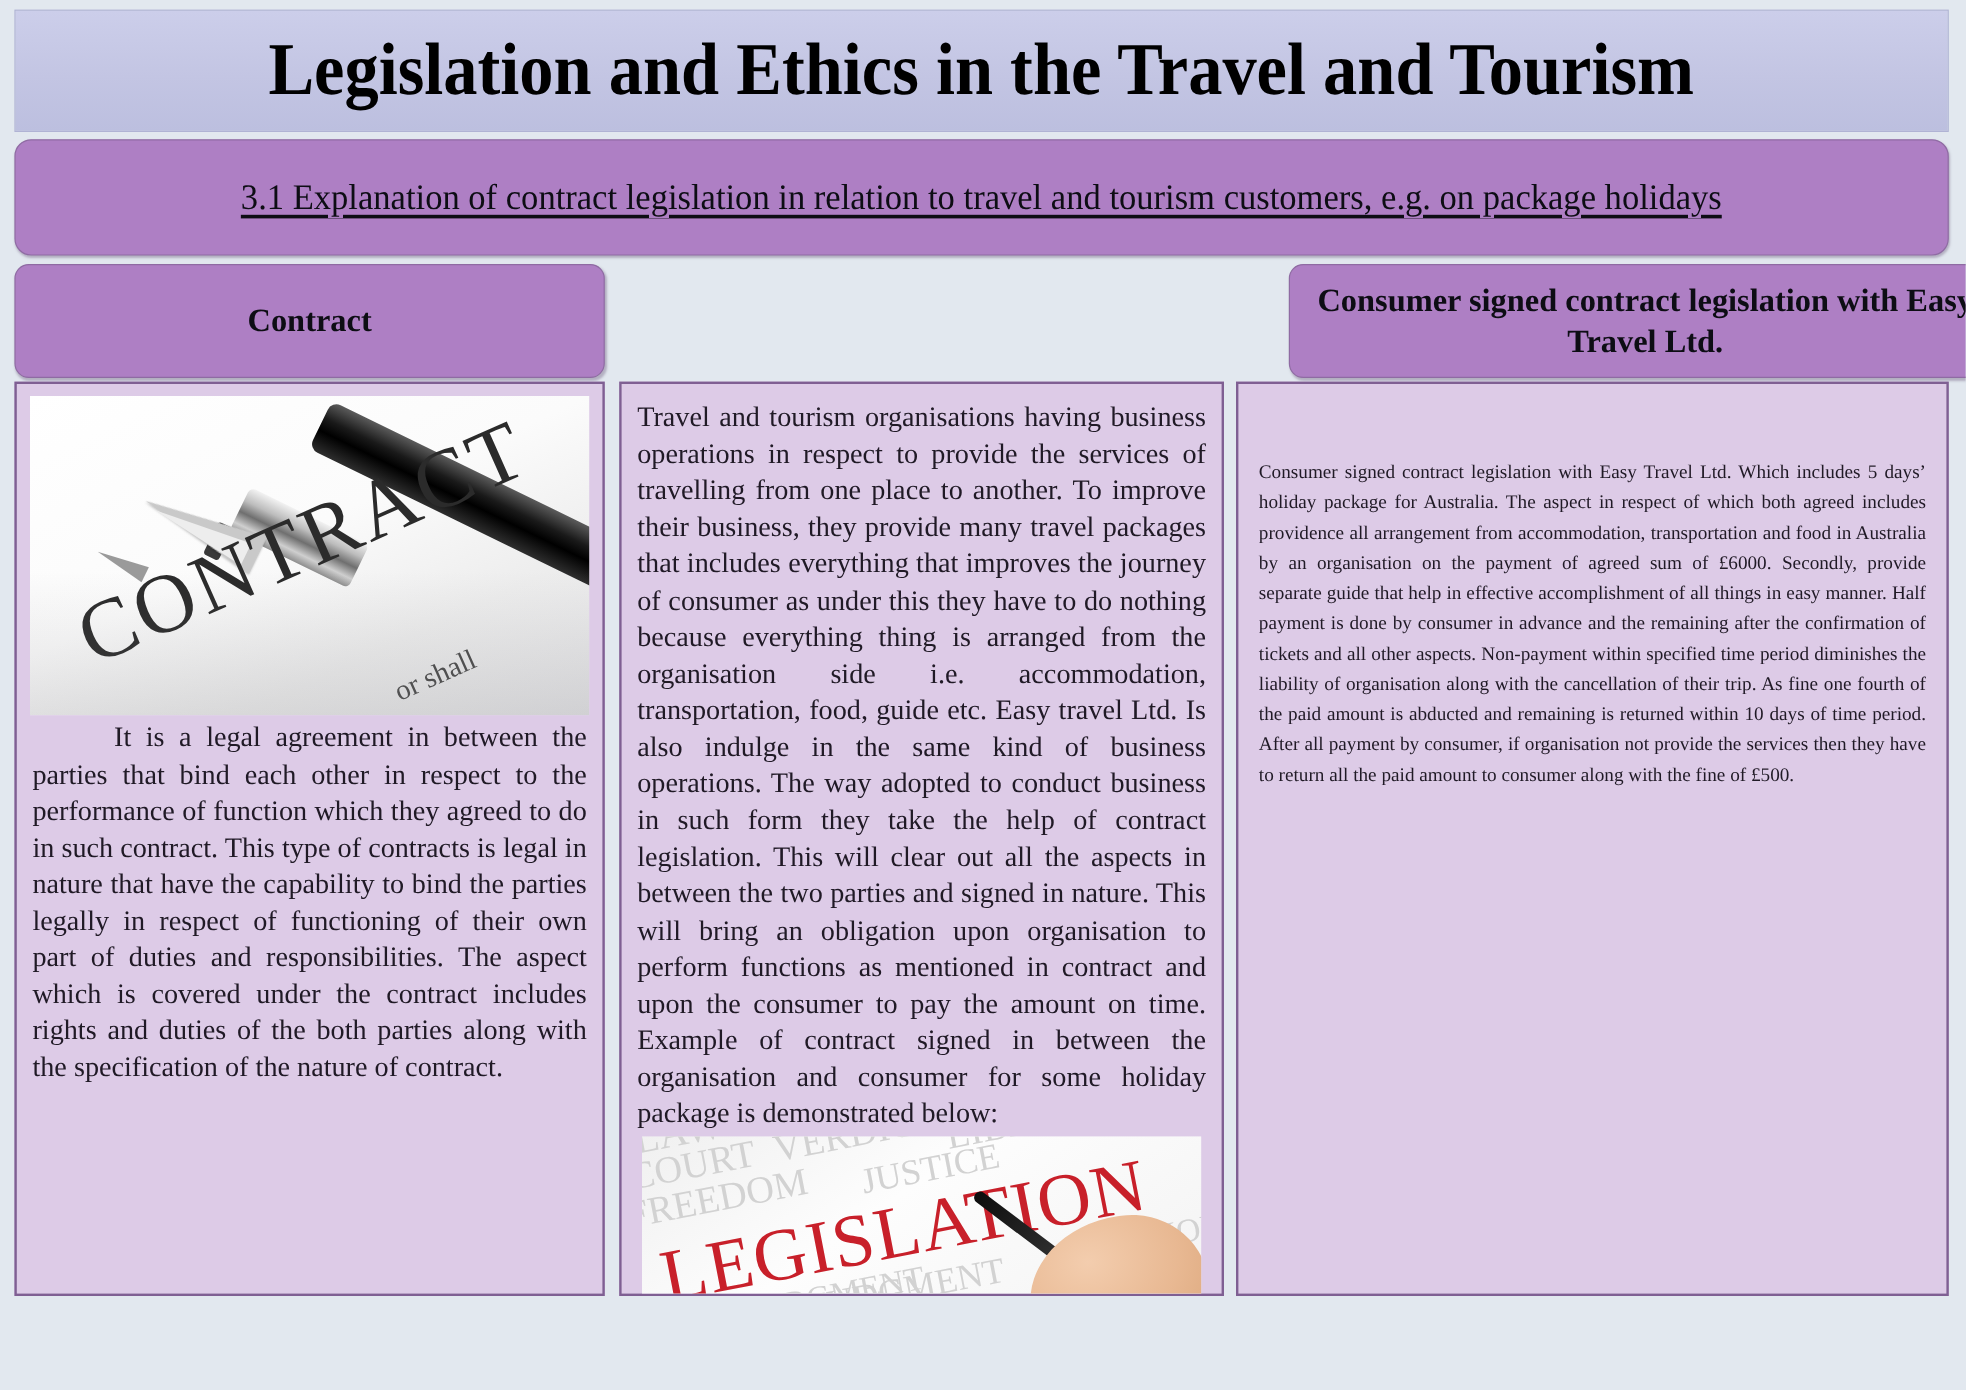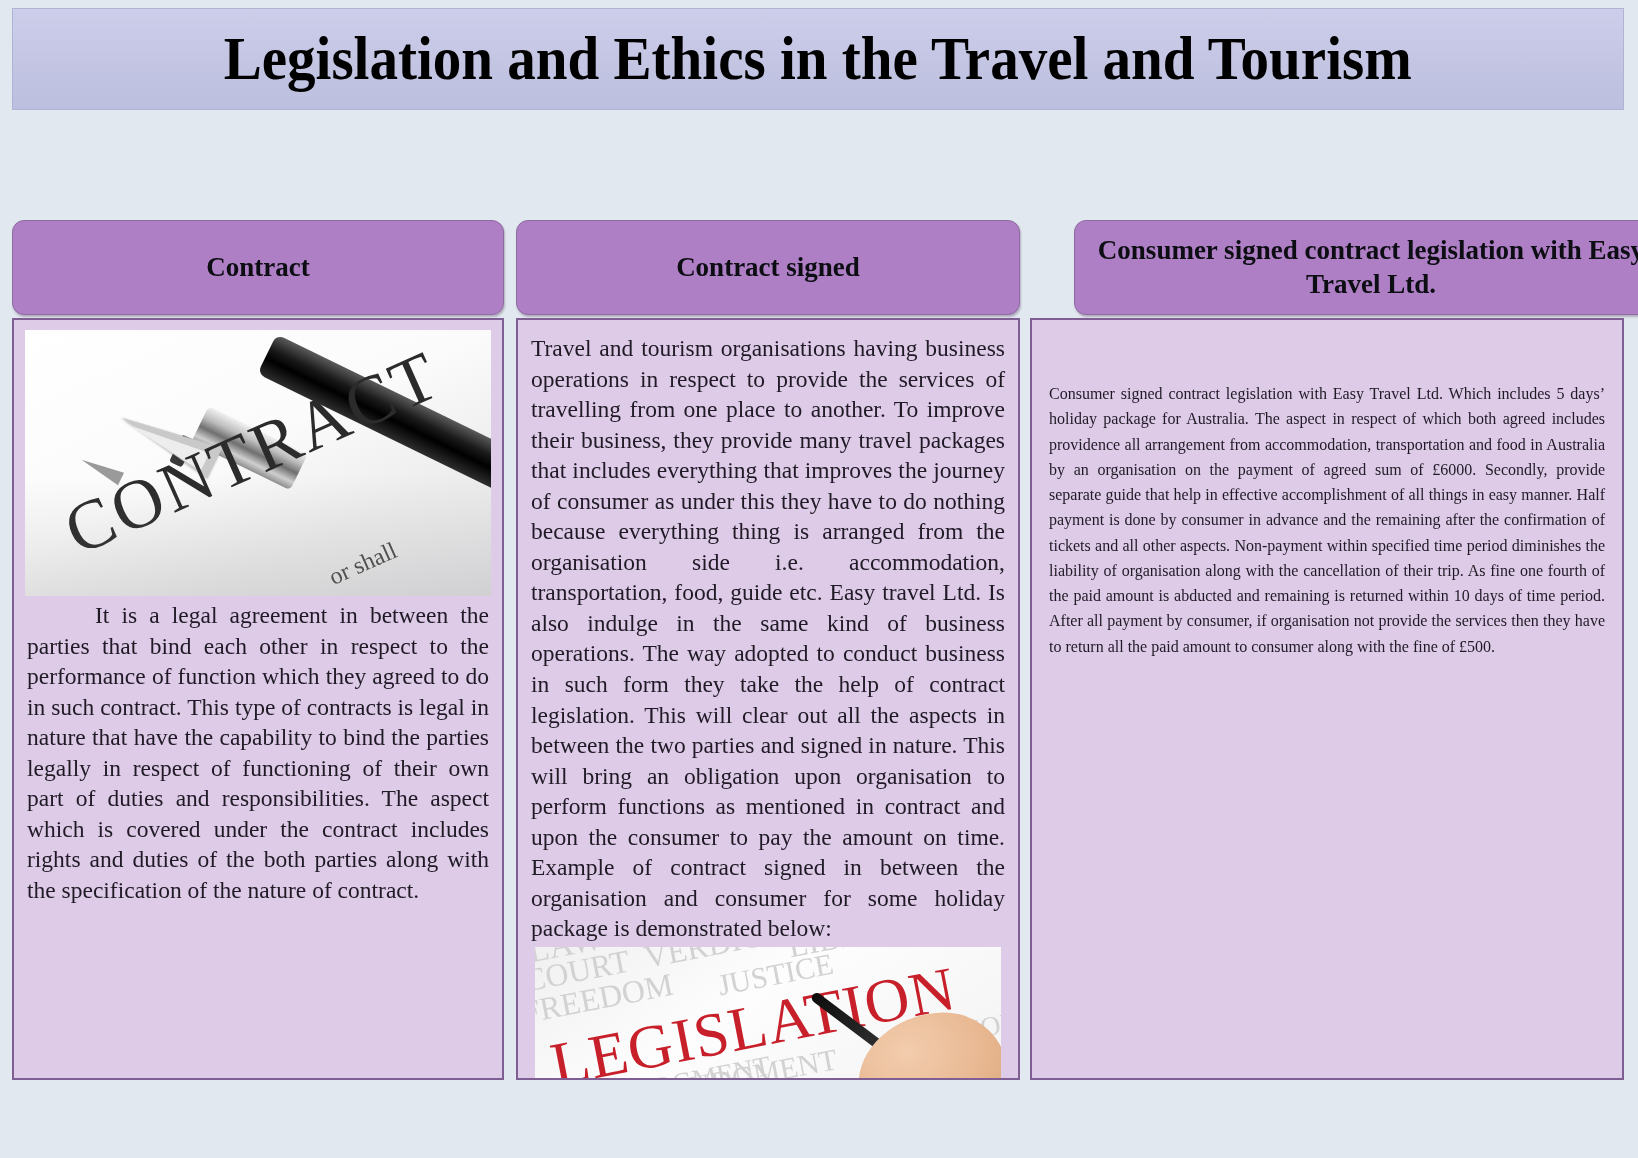--- a/index.html
+++ b/index.html
@@ -305,27 +305,27 @@
 </style>
 </head>
 <body>
 
 <div class="slide">
 
   <div class="title-bar">
     <div class="title-text">Legislation and Ethics in the Travel and Tourism</div>
   </div>
 
+  <div class="subtitle-bar">
+    <div class="subtitle-text">3.1 Explanation of contract legislation in relation to travel and tourism customers, e.g. on package holidays</div>
+  </div>
 
   <div class="head-row">
     <div class="col-head c1">
       <div class="htxt">Contract</div>
-    </div>
-    <div class="col-head c2">
-      <div class="htxt">Contract signed</div>
     </div>
     <div class="col-head c3">
       <div class="htxt">Consumer signed contract legislation with Easy Travel Ltd.</div>
     </div>
   </div>
 
   <div class="body-row">
 
     <div class="col-body c1">
       <div class="body-inner">

